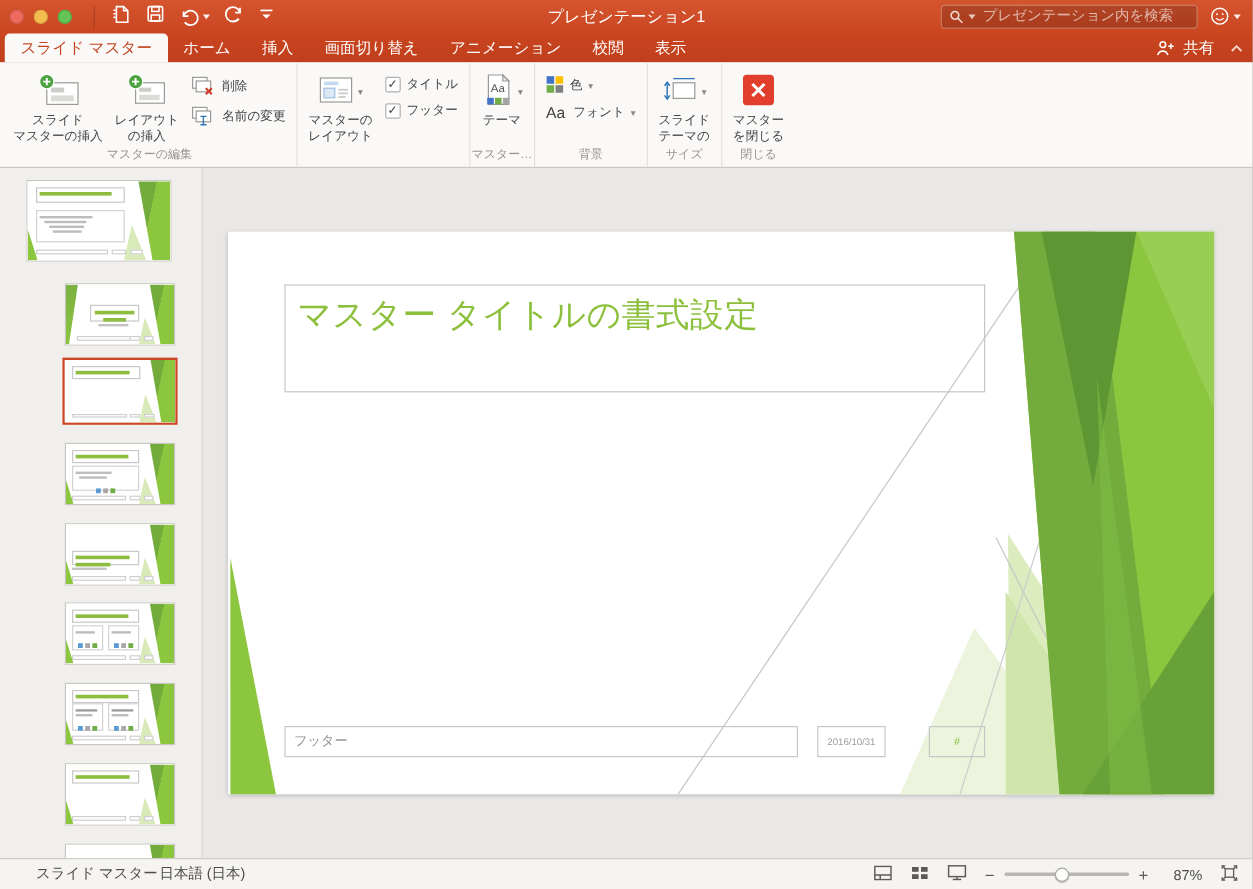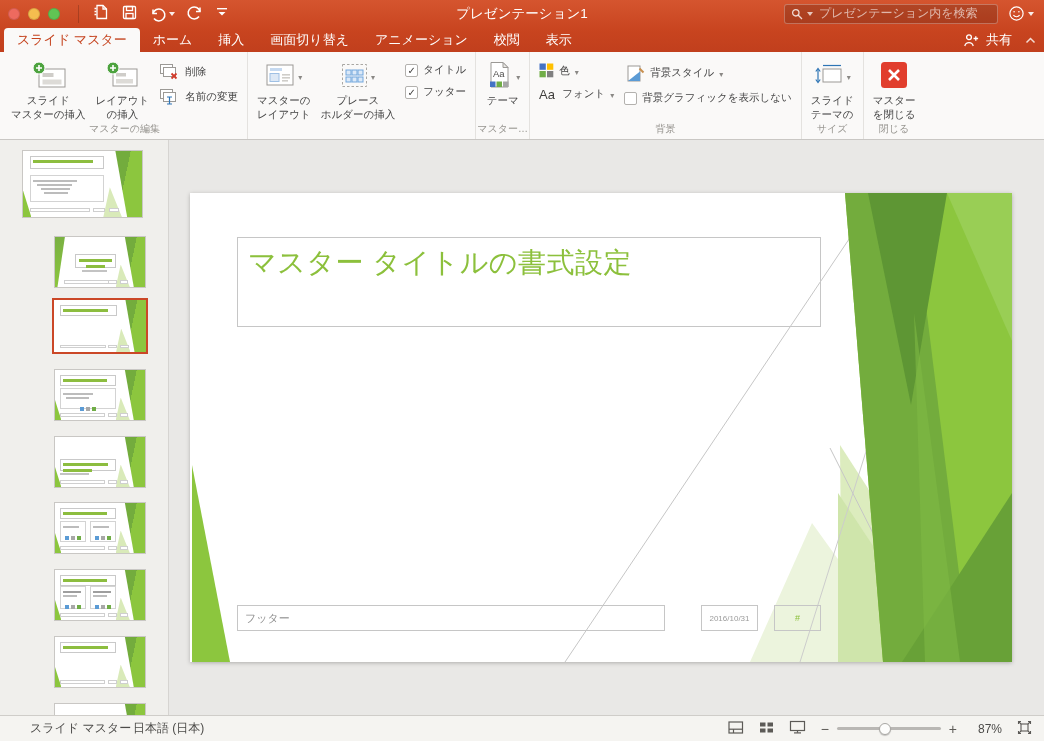--- a/index.html
+++ b/index.html
@@ -81,21 +81,21 @@
   .t9{left:54px;top:563px;width:92px;height:52px;}
   .mbb.h1{width:29%;}
   .mbb.h2{left:39%;width:29%;}
   
   .canvas{position:absolute;left:169px;top:0;right:0;height:100%;background:#e9e8e6;}
   .slide{position:absolute;left:21px;top:53px;width:822px;height:469px;background:#fff;box-shadow:0 1px 4px rgba(0,0,0,.25);}
   .design{position:absolute;inset:0;width:100%;height:100%;}
   .ph{position:absolute;border:1px solid #c6c6c6;box-sizing:border-box;background:transparent;}
   .ph-title{left:47px;top:44px;width:584px;height:90px;padding:6px 10px;color:#8cc03c;font-size:28px;letter-spacing:.5px;}
   .ph-footer{left:47px;top:412px;width:428px;height:26px;font-size:11px;color:#8f8f8f;line-height:24px;padding-left:7px;}
-  .ph-date{left:511px;top:412px;width:57px;height:26px;font-size:8px;color:#9c9c9c;text-align:center;line-height:25px;}
+  .ph-date{left:491px;top:412px;width:57px;height:26px;font-size:8px;color:#9c9c9c;text-align:center;line-height:25px;}
   .ph-number{left:584px;top:412px;width:47px;height:26px;font-size:9px;color:#8cc03c;text-align:center;line-height:25px;}
   
   .status{position:absolute;bottom:0;left:0;width:100%;height:26px;background:#f5f4f1;border-top:1px solid #cfcdc9;box-sizing:border-box;font-size:12px;color:#4c4b49;}
   .st-view{position:absolute;left:30px;line-height:25px;}
   .st-lang{position:absolute;left:133px;line-height:25px;}
   .st-right{position:absolute;right:12px;top:0;height:100%;display:flex;align-items:center;gap:15px;}
   .zoomwrap{display:flex;align-items:center;gap:8px;}
   .minus::after{content:"−";font-size:14px;color:#5c5a57;}
   .plus::after{content:"+";font-size:14px;color:#5c5a57;}
   .track{position:relative;width:104px;height:3px;background:#b9b7b4;border-radius:2px;}
@@ -246,35 +246,20 @@
             <rect x="5" y="5" width="12" height="3" fill="#c5d9f0"></rect>
             <rect x="5" y="10.5" width="9" height="8" fill="#dde8f5" stroke="#9fc0e4"></rect>
             <rect x="17" y="11" width="8" height="1.6" fill="#cfcdc9"></rect>
             <rect x="17" y="14" width="8" height="1.6" fill="#cfcdc9"></rect>
             <rect x="17" y="17" width="6" height="1.6" fill="#cfcdc9"></rect>
           </svg>
           <span class="caret"></span>
         </span>
         <span class="rlbl"><span>マスターの</span><br><span>レイアウト</span></span>
       </div>
-      <div class="rbtn">
-        <span class="irow">
-          <svg width="27" height="25" viewBox="0 0 27 25">
-            <rect x="1.5" y="1.5" width="24" height="22" fill="none" stroke="#a9a7a3" stroke-dasharray="2.5 2"></rect>
-            <rect x="5" y="7" width="5" height="5" fill="#dbe9f8" stroke="#72a7dd"></rect>
-            <rect x="11" y="7" width="5" height="5" fill="#dbe9f8" stroke="#72a7dd"></rect>
-            <rect x="17" y="7" width="5" height="5" fill="#dbe9f8" stroke="#72a7dd"></rect>
-            <rect x="5" y="14" width="5" height="5" fill="#dbe9f8" stroke="#72a7dd"></rect>
-            <rect x="11" y="14" width="5" height="5" fill="#dbe9f8" stroke="#72a7dd"></rect>
-            <rect x="17" y="14" width="5" height="5" fill="#dbe9f8" stroke="#72a7dd"></rect>
-          </svg>
-          <span class="caret"></span>
-        </span>
-        <span class="rlbl"><span>プレース</span><br><span>ホルダーの挿入</span></span>
-      </div>
       <div class="rcol">
         <div class="rsmall">
           <span class="cb checked"></span>
           <span>タイトル</span>
         </div>
         <div class="rsmall">
           <span class="cb checked"></span>
           <span>フッター</span>
         </div>
       </div>
@@ -309,35 +294,20 @@
           </svg>
           <span>色</span>
           <span class="caret"></span>
         </div>
         <div class="rsmall">
           <svg width="18" height="15" viewBox="0 0 18 15">
             <text x="0" y="12.5" font-size="13" fill="#3f3e3c">Aa</text>
           </svg>
           <span>フォント</span>
           <span class="caret"></span>
-        </div>
-      </div>
-      <div class="rcol">
-        <div class="rsmall">
-          <svg width="21" height="20" viewBox="0 0 21 20">
-            <rect x="4" y="3" width="12" height="15" fill="#fff" stroke="#9b9995"></rect>
-            <polygon points="4,18 16,8.5 16,18" fill="#5b9bd5"></polygon>
-            <line x1="15.5" y1="5.5" x2="19.5" y2="9.5" stroke="#c88f4e" stroke-width="2"></line>
-          </svg>
-          <span>背景スタイル</span>
-          <span class="caret"></span>
-        </div>
-        <div class="rsmall">
-          <span class="cb"></span>
-          <span>背景グラフィックを表示しない</span>
         </div>
       </div>
       <span class="glabel">背景</span>
     </div>
 
     <div class="rgroup">
       <div class="rbtn">
         <span class="irow">
           <svg width="30" height="26" viewBox="0 0 30 26">
             <path d="M9 3.5h18" stroke="#2e75b5" stroke-width="1.2"></path>

